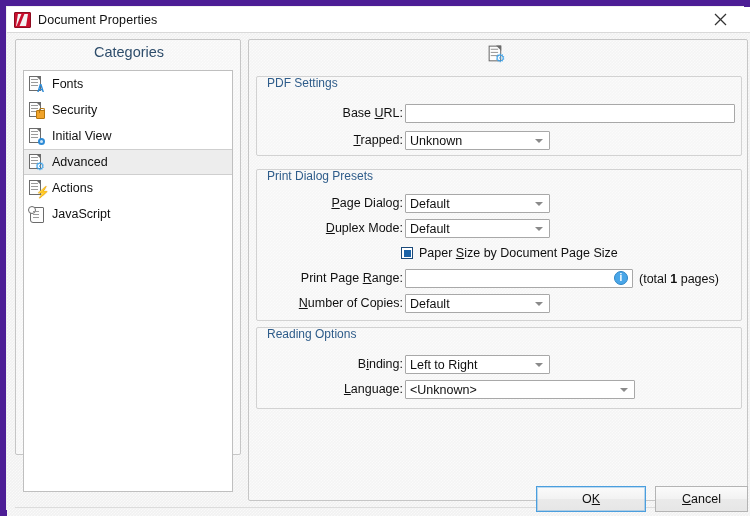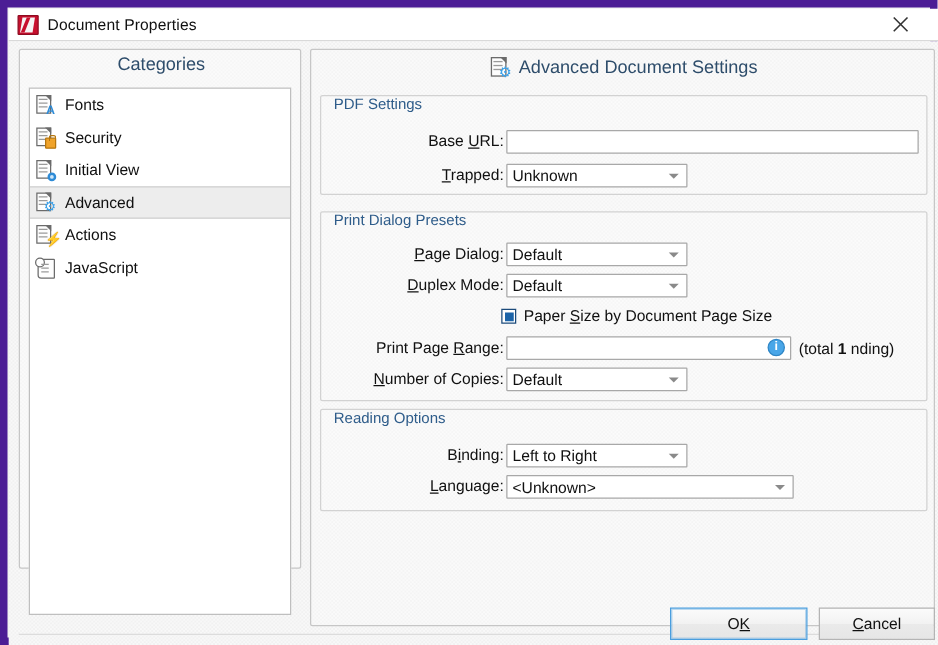--- a/index.html
+++ b/index.html
@@ -298,21 +298,20 @@
       <div class="panel-title">
         <div class="doc-ico">
           <div class="sheet"></div>
           <div class="lines">
               <i></i>
               <i></i>
               <i></i>
             </div>
           <div class="badge gear">⚙</div>
         </div>
-        <span>Advanced Document Settings</span>
       </div>
 
       <div class="group" style="top:36px;height:80px;">
         <div class="group-label">PDF Settings</div>
 
         <div class="lbl-wrap" style="left:-14px;top:29px;">
           <div class="fld-label"><span>Base </span><span class="acc">U</span><span>RL:</span></div>
         </div>
         <div class="textbox" style="left:148px;top:27px;width:330px;"></div>
 
@@ -349,21 +348,21 @@
               <i></i>
             </div>
           <div class="chk-label"><span>Paper </span><span class="acc">S</span><span>ize by Document Page Size</span></div>
         </div>
 
         <div class="lbl-wrap" style="left:-14px;top:101px;">
           <div class="fld-label"><span>Print Page </span><span class="acc">R</span><span>ange:</span></div>
         </div>
         <div class="textbox" style="left:148px;top:99px;width:228px;"></div>
         <div class="info-ico" style="left:357px;top:101px;">i</div>
-        <div class="total-text" style="left:382px;top:102px;"><span>(total </span><b>1</b><span> nding)</span></div>
+        <div class="total-text" style="left:382px;top:102px;"><span>(total </span><b>1</b><span> pages)</span></div>
 
         <div class="lbl-wrap" style="left:-14px;top:126px;">
           <div class="fld-label"><span></span><span class="acc">N</span><span>umber of Copies:</span></div>
         </div>
         <div class="combo" style="left:148px;top:124px;width:145px;">
           <span>Default</span>
           <span class="arrow"></span>
         </div>
       </div>
 

